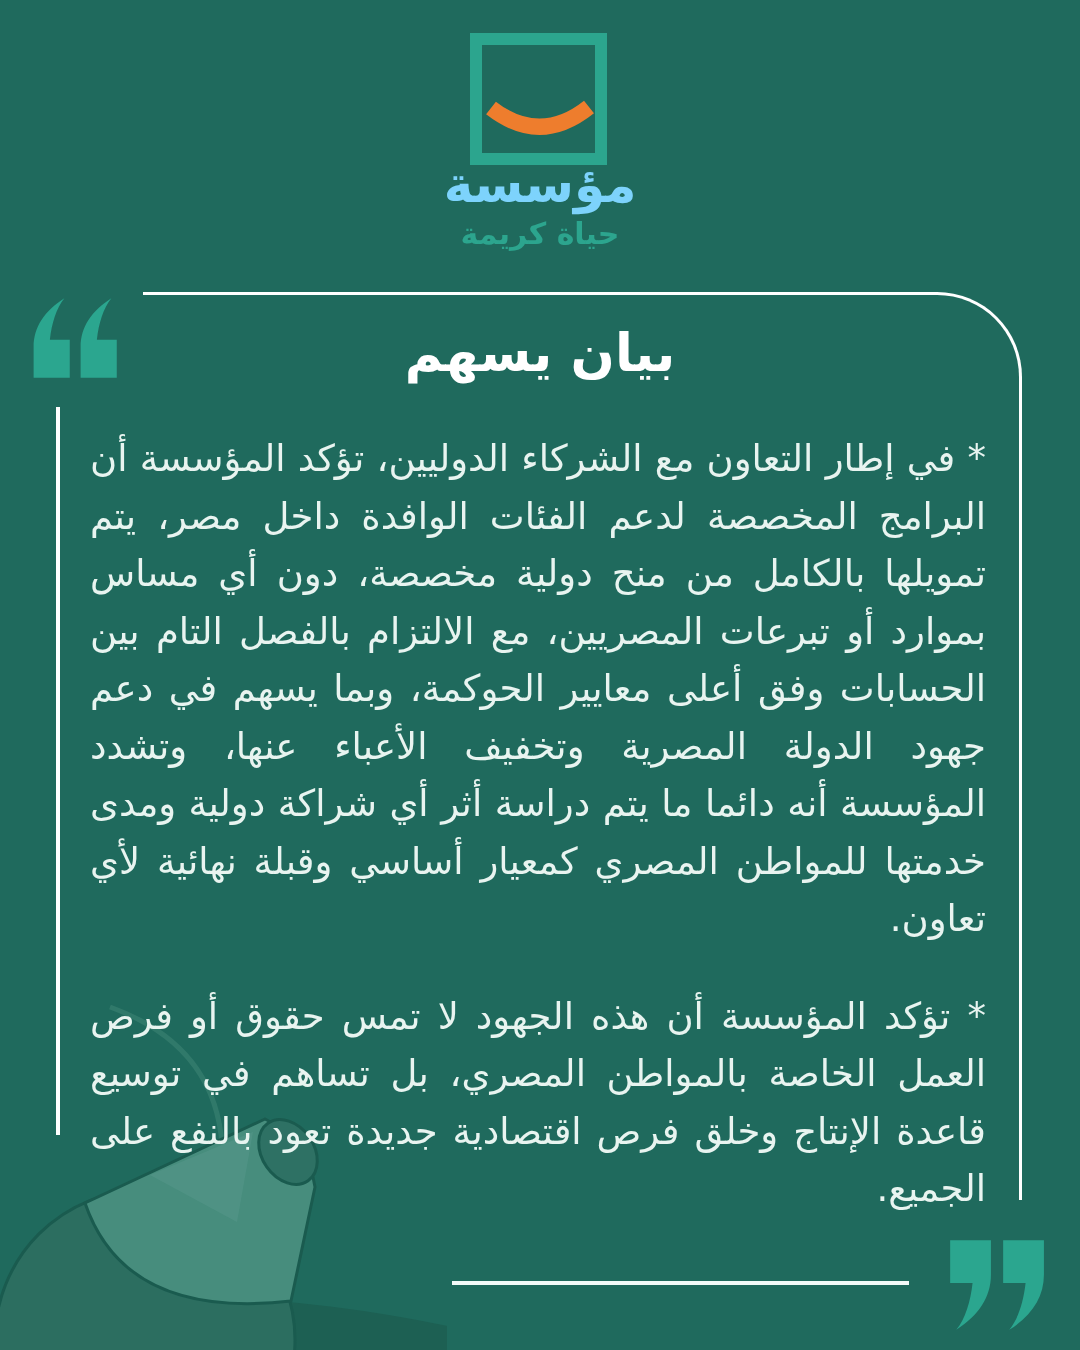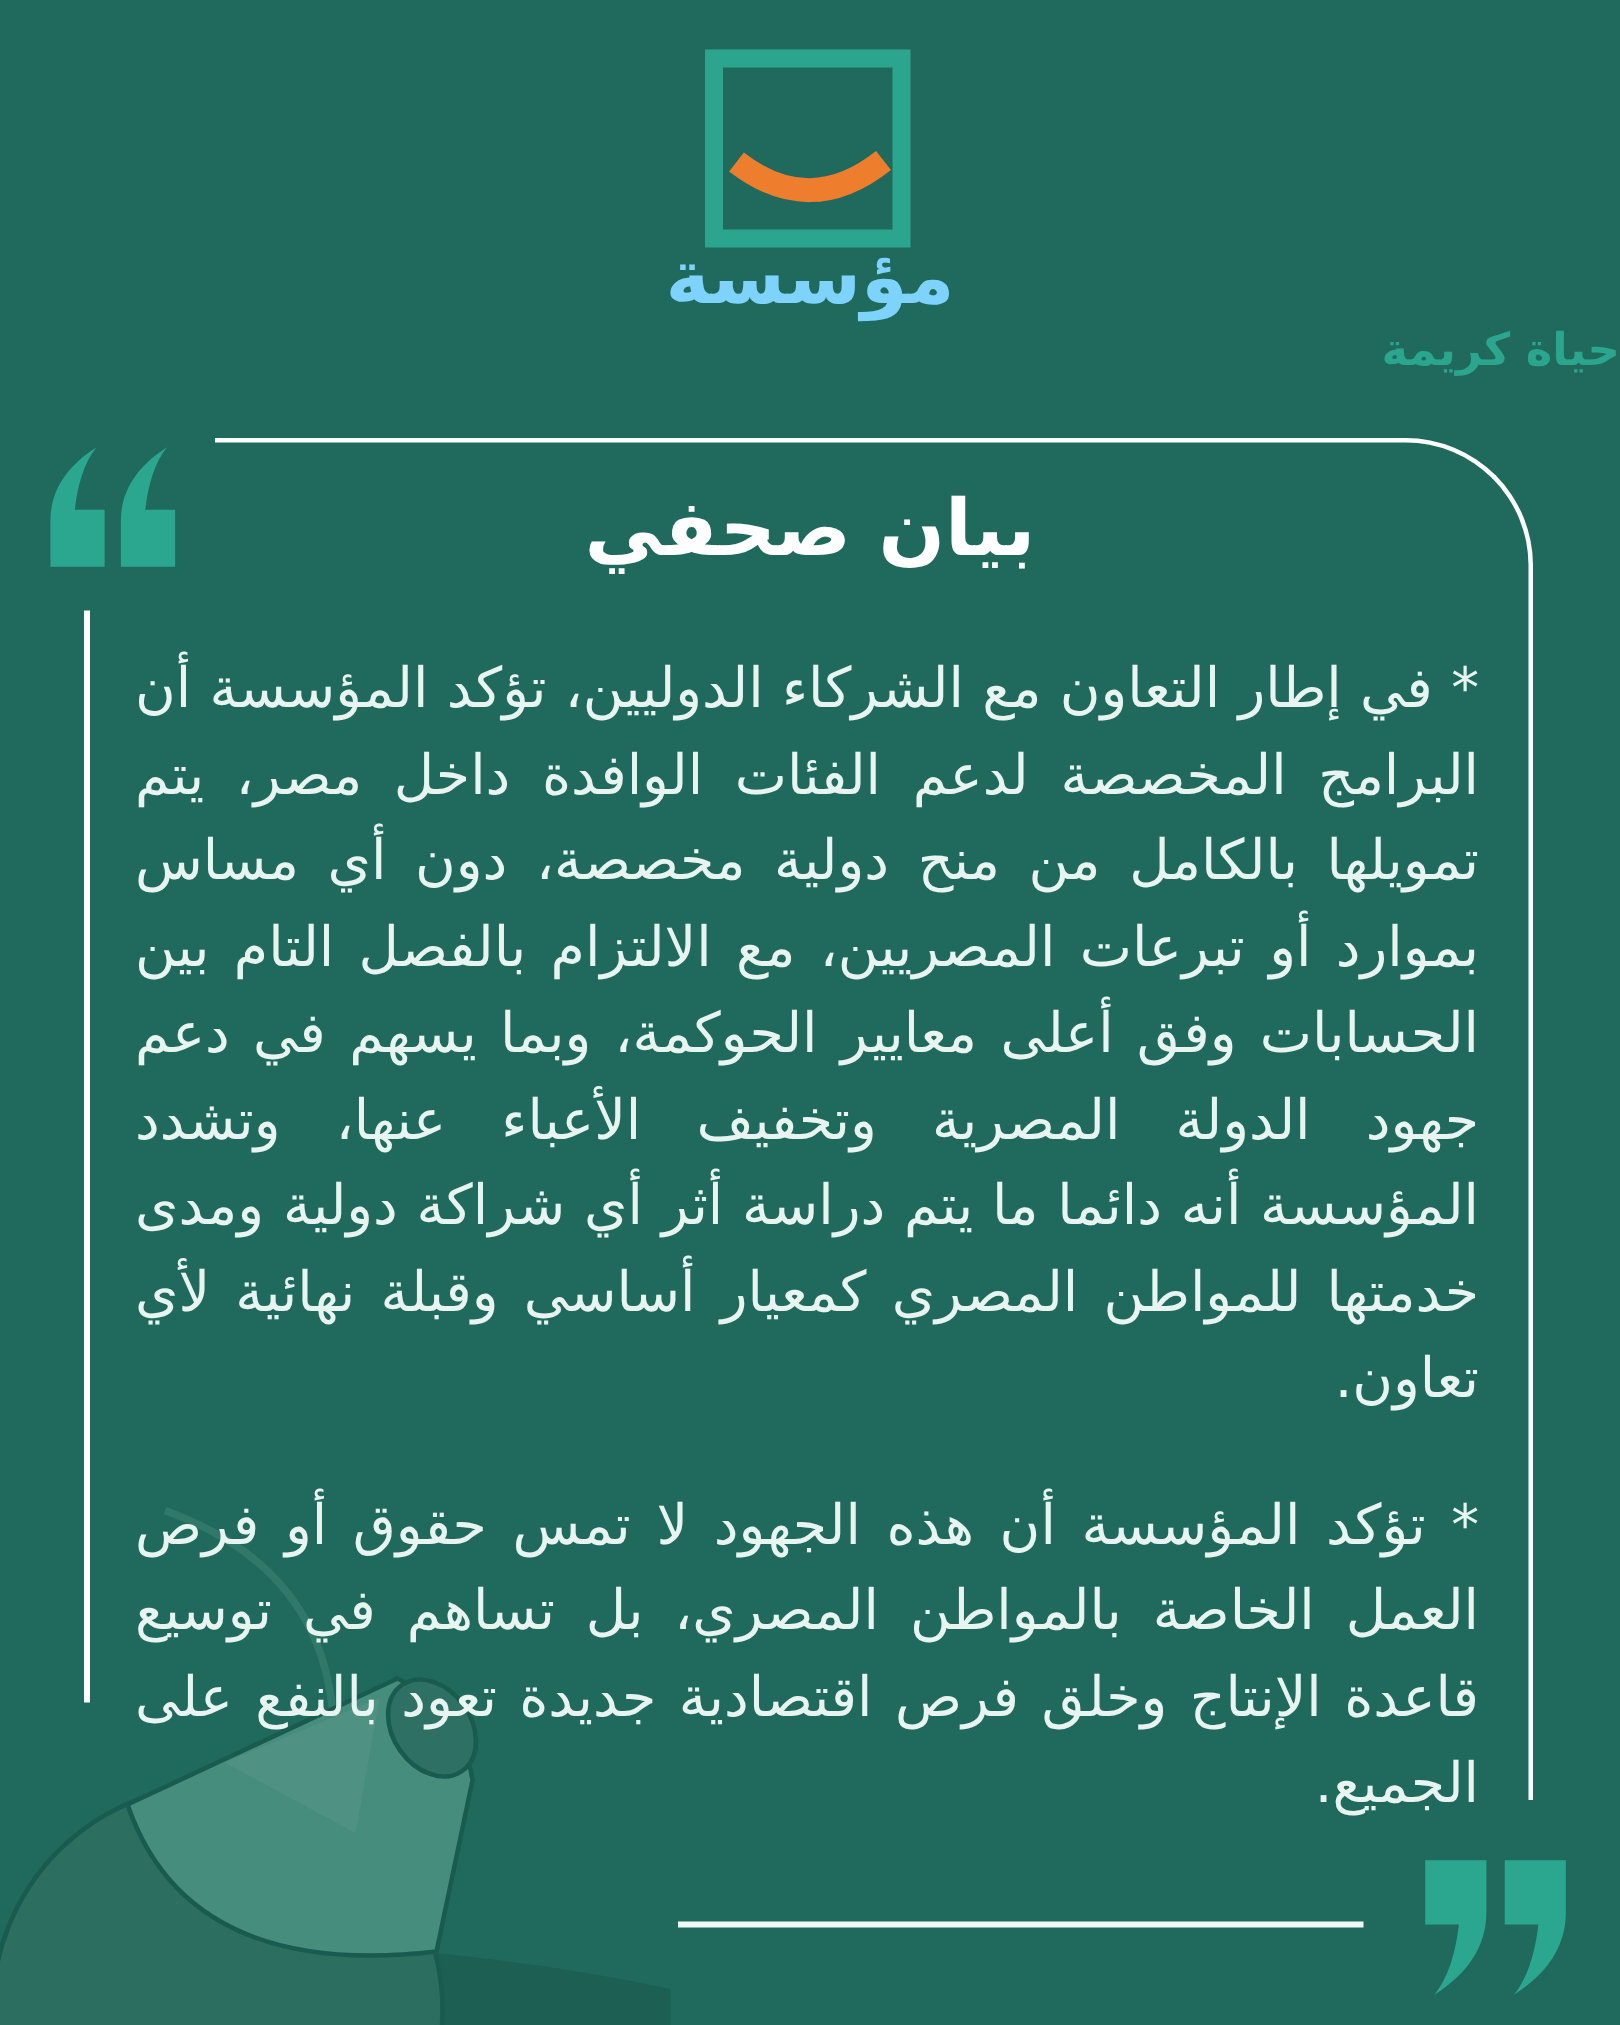--- a/index.html
+++ b/index.html
@@ -14,21 +14,21 @@
   .logo-square{
     left:470px;top:33px;width:137px;height:132px;box-sizing:border-box;
     border:12px solid #2CA58E;
   }
   .logo-smile{left:486px;top:100px;width:108px;height:44px;}
   .brand-line1{
     left:0;right:0;top:158px;text-align:center;
     color:#7dd3fc;font-size:50px;font-weight:bold;line-height:1.1;
   }
   .brand-line2{
-    left:0;right:0;top:217px;text-align:right;
+    left:0;right:0;top:217px;text-align:center;
     color:#2CA58E;font-size:30px;font-weight:bold;line-height:1.1;
   }
 
   
   .frame-topright{
     left:143px;top:292px;width:879px;height:908px;box-sizing:border-box;
     border-top:3px solid #FFFFFF;border-right:3px solid #FFFFFF;
     border-top-right-radius:85px;
   }
   .frame-left{left:56px;top:407px;width:4px;height:728px;background:#FFFFFF;}
@@ -81,18 +81,18 @@
     <path d="M90,2 C68,16 56,34 56,56 L56,90 L96,90 L96,48 L74,48 C76,30 81,13 90,2 Z"></path>
   </g>
 </svg>
 <svg class="abs quote-close" viewBox="0 0 104 92" aria-hidden="true">
   <g fill="#2BA68F">
     <path d="M38,2 C16,16 4,34 4,56 L4,90 L44,90 L44,48 L22,48 C24,30 29,13 38,2 Z"></path>
     <path d="M90,2 C68,16 56,34 56,56 L56,90 L96,90 L96,48 L74,48 C76,30 81,13 90,2 Z"></path>
   </g>
 </svg>
 
-<div class="abs statement-title" dir="rtl">بيان صحفي</div>
+<div class="abs statement-title" dir="rtl">بيان يسهم</div>
 
 <div class="abs body-text">
   <p>* في إطار التعاون مع الشركاء الدوليين، تؤكد المؤسسة أن البرامج المخصصة لدعم الفئات الوافدة داخل مصر، يتم تمويلها بالكامل من منح دولية مخصصة، دون أي مساس بموارد أو تبرعات المصريين، مع الالتزام بالفصل التام بين الحسابات وفق أعلى معايير الحوكمة، وبما يسهم في دعم جهود الدولة المصرية وتخفيف الأعباء عنها، وتشدد المؤسسة أنه دائما ما يتم دراسة أثر أي شراكة دولية ومدى خدمتها للمواطن المصري كمعيار أساسي وقبلة نهائية لأي تعاون.</p>
   <p>* تؤكد المؤسسة أن هذه الجهود لا تمس حقوق أو فرص العمل الخاصة بالمواطن المصري، بل تساهم في توسيع قاعدة الإنتاج وخلق فرص اقتصادية جديدة تعود بالنفع على الجميع.</p>
 </div>
 
 </body></html>

